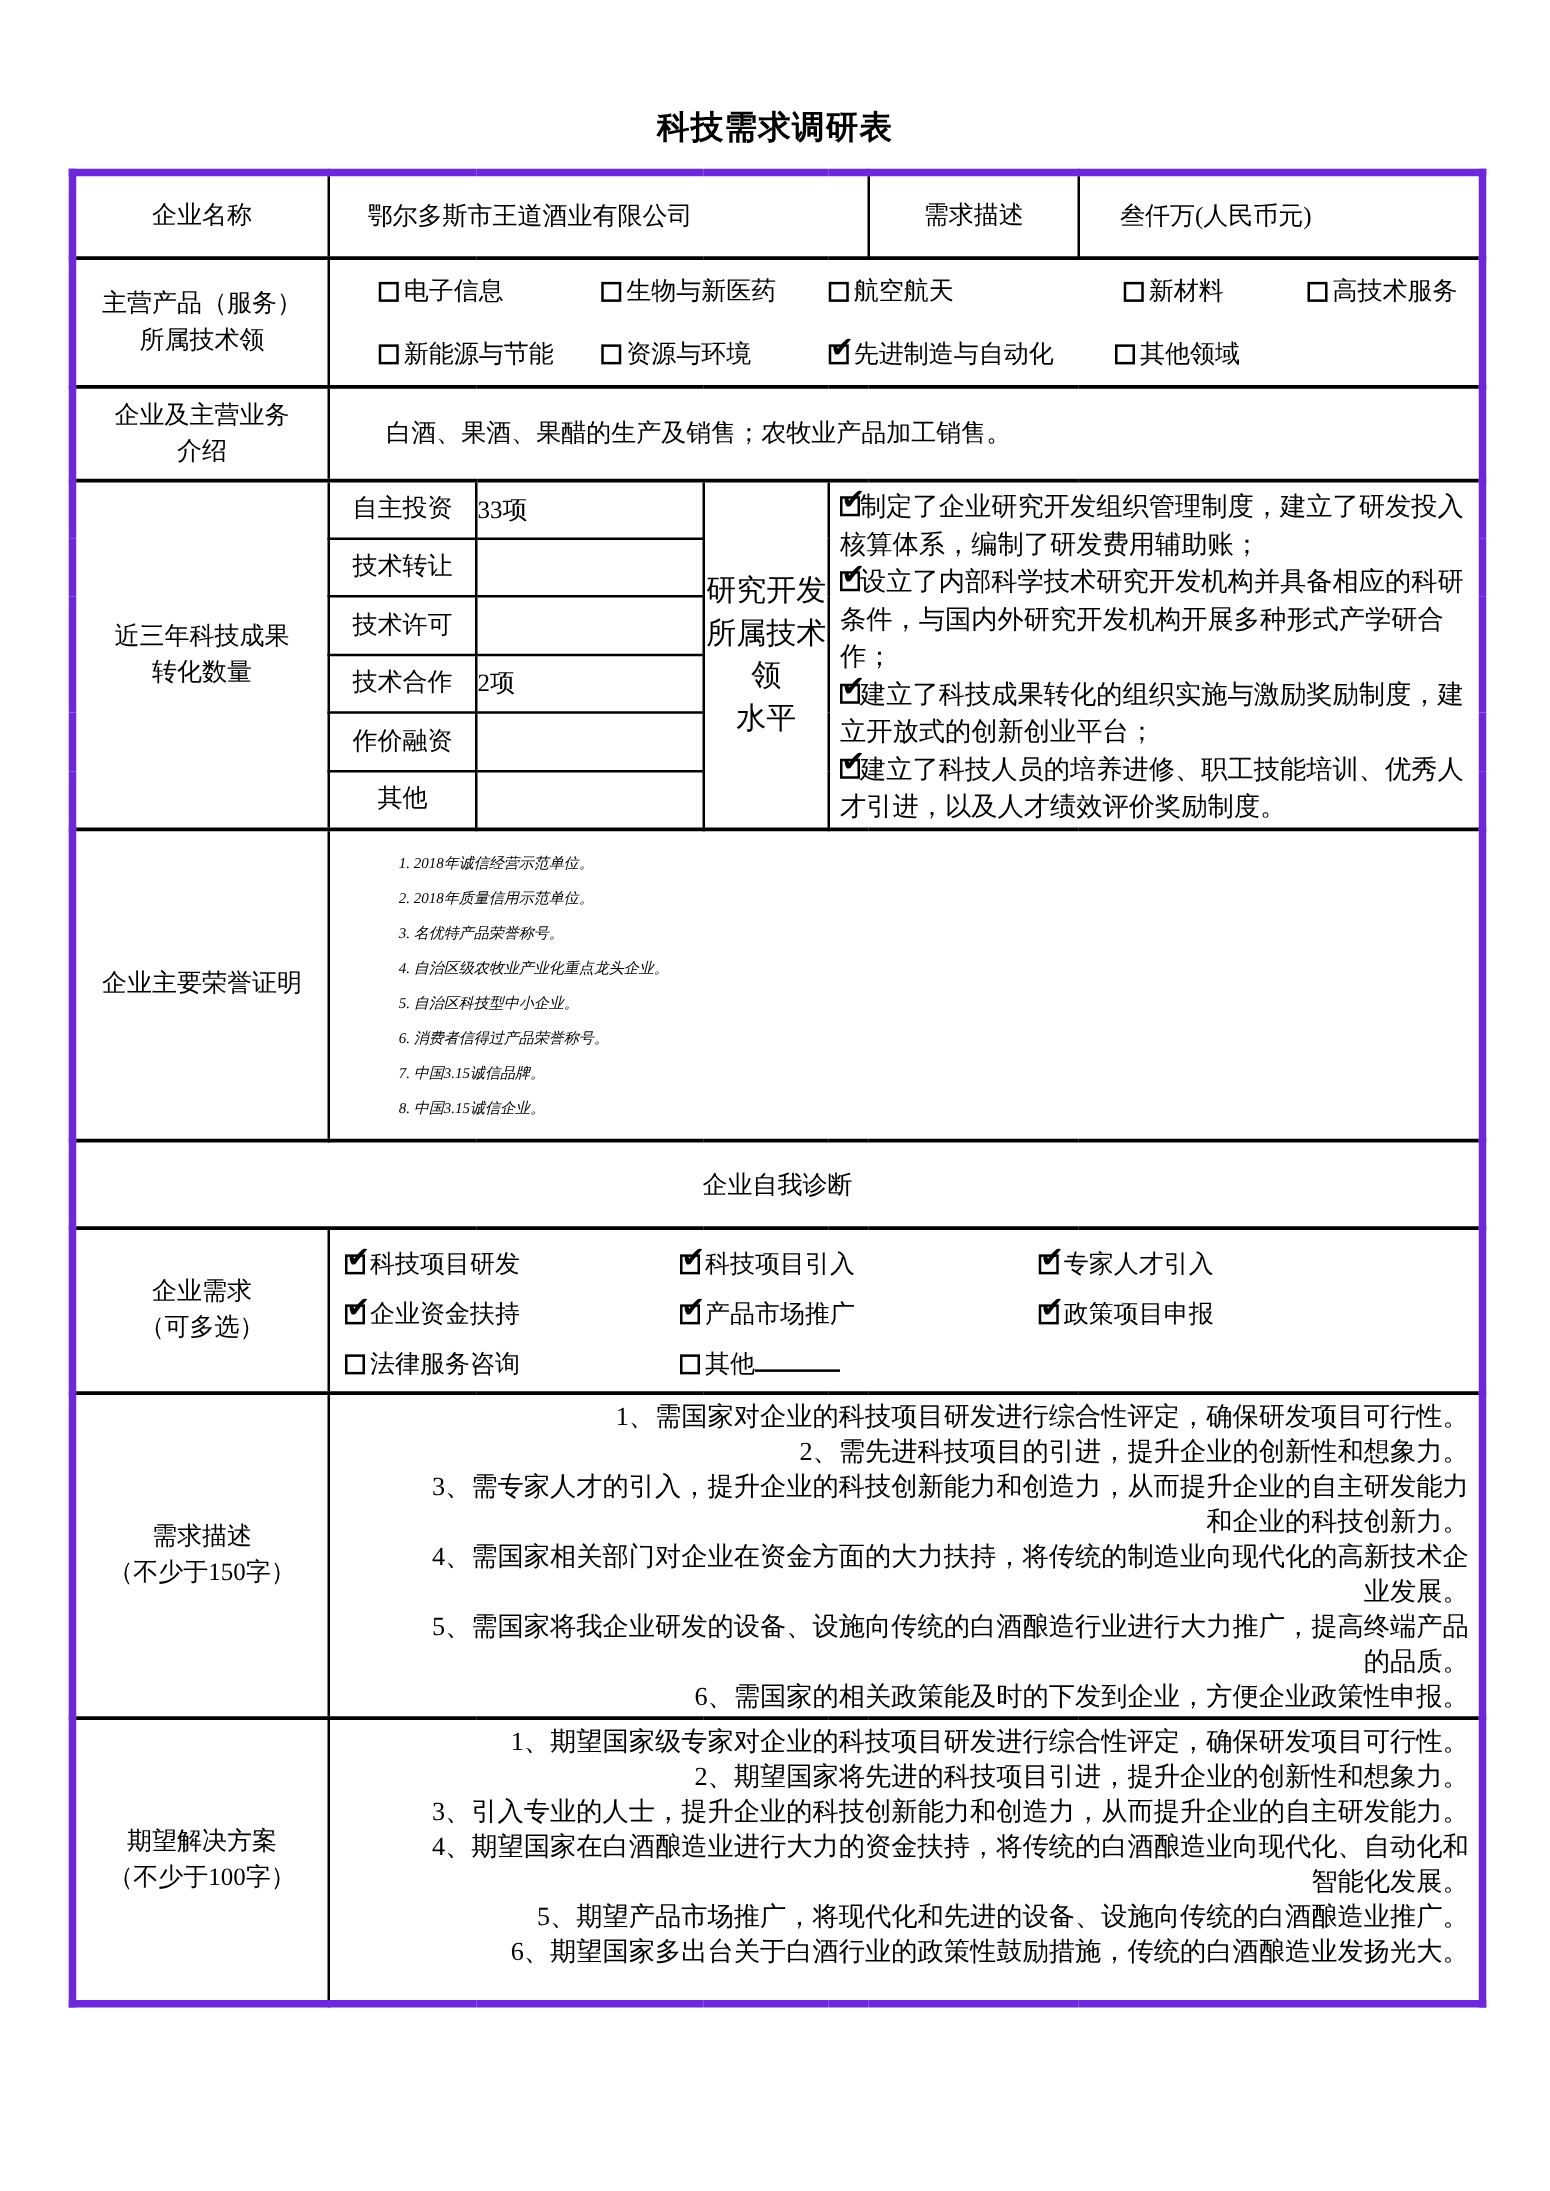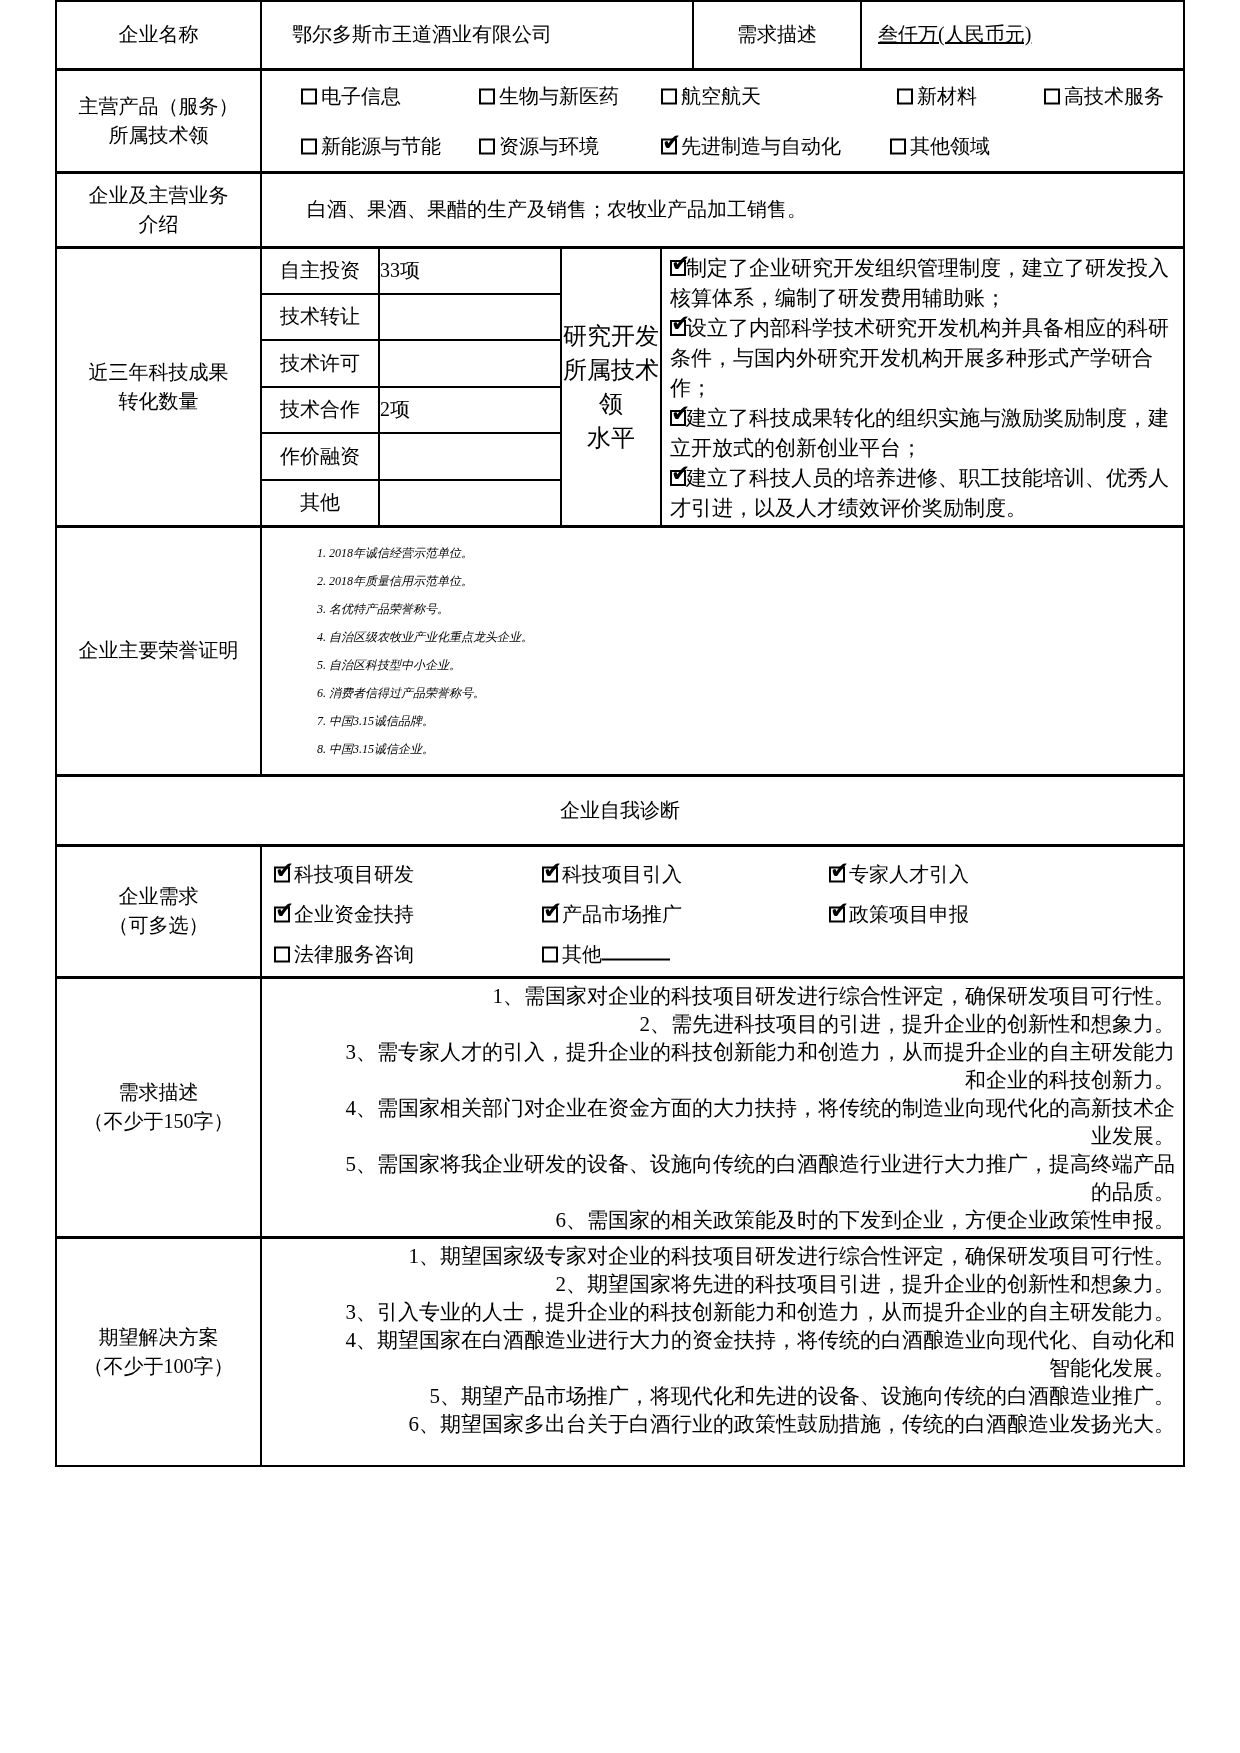--- a/index.html
+++ b/index.html
@@ -1,26 +1,26 @@
 <!DOCTYPE html>
 <html><head>
 <meta charset="utf-8">
 <style>
   * { box-sizing: border-box; }
   html,body { margin:0; padding:0; background:#fff; }
   body { width:1240px; height:1753px; font-family:"Liberation Serif","DejaVu Serif",serif; color:#000; }
   .page { position:relative; width:1240px; height:1753px; background:#fff; overflow:hidden; }
   h1.doc-title { margin:84px 0 16px 0; text-align:center; font-size:26px; font-weight:bold; letter-spacing:1px; }
-  table.form { border-collapse:collapse; table-layout:fixed; width:1128px; margin-left:55px; border:1px solid #6d28d9; }
+  table.form { border-collapse:collapse; table-layout:fixed; width:1128px; margin-left:55px; border:6px solid #6d28d9; }
   td { border:2px solid #000; padding:0; font-size:20px; vertical-align:middle; overflow:hidden; }
   tr.thick td { border-top-width:3px; }
   td.lab { text-align:center; line-height:1.45; }
   td.top { vertical-align:top; }
   .padL30 { padding-left:30px; }
-  .padL32 { padding-left:16px;text-decoration:underline; }
+  .padL32 { padding-left:32px; }
   .padL45 { padding-left:45px; }
   .padL55 { padding-left:55px; }
   
   .cb { display:inline-block; width:16px; height:16px; border:2px solid #000; margin-right:4px; position:relative; vertical-align:-2px; }
   .cb.checked::after { content:"✔"; position:absolute; left:-1px; top:-10px; font-size:23px; font-weight:bold; line-height:1; font-family:"DejaVu Sans",sans-serif; }
   
   .optline { position:relative; height:50px;margin-left:27px; }
   .optline .opt { position:absolute; top:50%; transform:translateY(-50%); white-space:nowrap; }
   .needs-pad { padding-top:6px; }
   .needs-line { position:relative; height:40px; }
@@ -37,20 +37,21 @@
   .para-cell { padding:3px 8px 2px 6px; font-size:21px; line-height:28px; }
   .para-cell p { margin:0; text-indent:60px;text-align:right; }
   .mid-cell { text-align:center; font-size:24px; line-height:34px; }
   .val-cell { text-align:left; }
   .diag-cell { text-align:center; font-size:20px; }
 </style>
 </head>
 <body>
 
 <div class="page">
+  <h1 class="doc-title">科技需求调研表</h1>
 
   <table class="form">
     <colgroup>
       <col style="width:205px">
         <col style="width:118px">
         <col style="width:182px">
         <col style="width:100px">
         <col style="width:32px">
         <col style="width:168px">
         <col style="width:323px">

